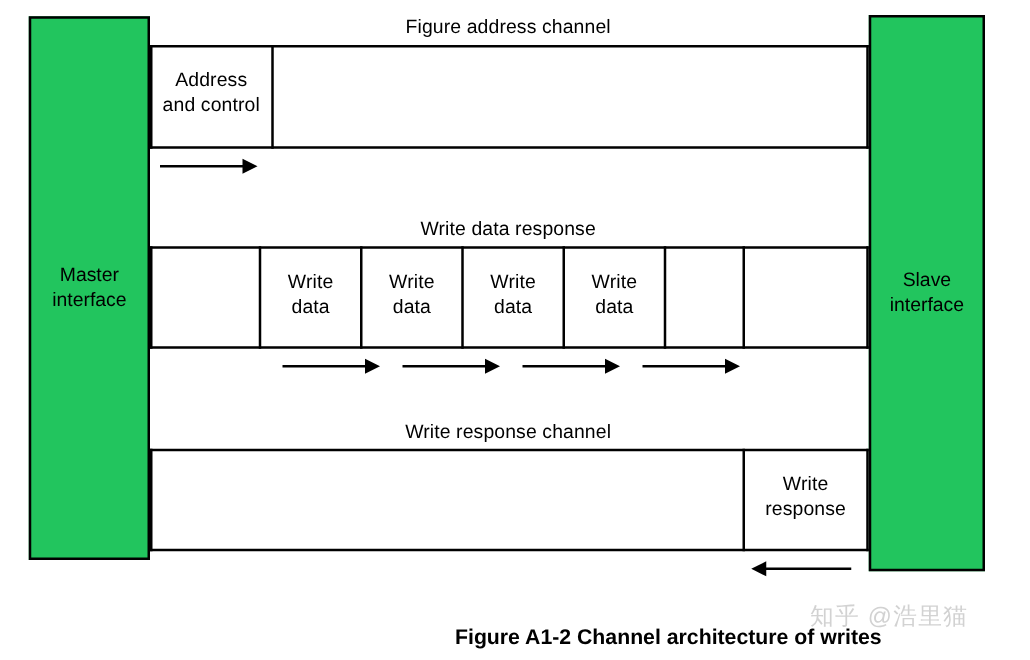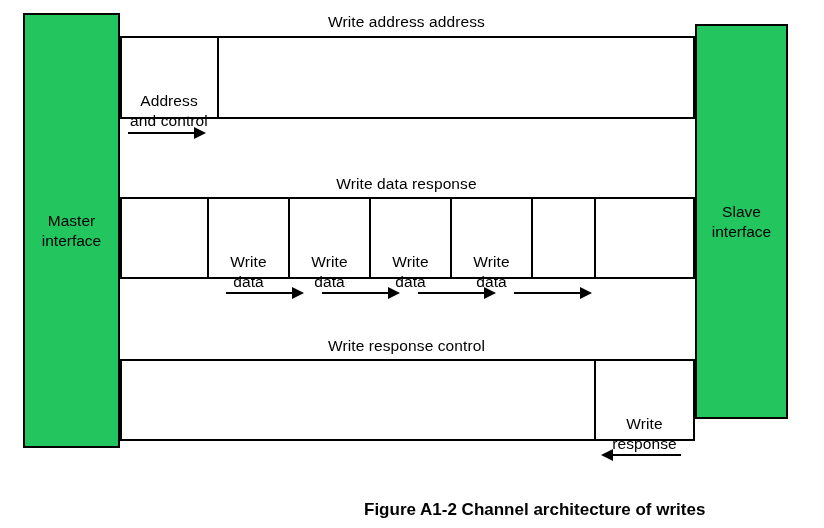--- a/index.html
+++ b/index.html
@@ -45,21 +45,20 @@
     position: absolute;
     text-align: center;
     font-size: 15.5px;
     line-height: 19px;
     color: #000;
     white-space: pre-line;
     letter-spacing: 0.1px;
   }
   .label.twoline {
     line-height: 20px;
-    margin-top: 36px;
   }
   .endpoint-label {
     position: absolute;
     width: 100%;
     text-align: center;
     font-size: 15.5px;
     line-height: 20px;
     top: 50%;
     transform: translateY(-50%);
     white-space: pre-line;
@@ -109,26 +108,26 @@
 </head>
 <body>
 
 <div id="stage">
 
   <div class="box" style="left:23px; top:13px; width:97px; height:435px;">
     <div class="endpoint-label">Master
 interface</div>
   </div>
 
-  <div class="box" style="left:695px; top:24px; width:93px; height:395px;">
+  <div class="box" style="left:695px; top:12px; width:93px; height:445px;">
     <div class="endpoint-label">Slave
 interface</div>
   </div>
 
-  <div class="label" style="left:120px; top:12px; width:573px;">Write address address</div>
+  <div class="label" style="left:120px; top:12px; width:573px;">Figure address channel</div>
 
   <div class="hline" style="left:120px; top:36px; width:575px;"></div>
 
   <div class="hline" style="left:120px; top:117px; width:575px;"></div>
 
   <div class="vline" style="left:120px; top:36px; height:83px;"></div>
   <div class="vline" style="left:217px; top:36px; height:83px;"></div>
   <div class="vline" style="left:693px; top:36px; height:83px;"></div>
 
   <div class="cell label twoline" style="left:121px; top:55px; width:96px;">Address
@@ -172,33 +171,34 @@
   </div>
   <div class="arrow right" style="left:418px; top:287px; width:78px;">
     <div class="shaft"></div>
     <div class="head"></div>
   </div>
   <div class="arrow right" style="left:514px; top:287px; width:78px;">
     <div class="shaft"></div>
     <div class="head"></div>
   </div>
 
-  <div class="label" style="left:120px; top:336px; width:573px;">Write response control</div>
+  <div class="label" style="left:120px; top:336px; width:573px;">Write response channel</div>
 
   <div class="hline" style="left:120px; top:359px; width:575px;"></div>
   <div class="hline" style="left:120px; top:439px; width:575px;"></div>
 
   <div class="vline" style="left:120px; top:359px; height:82px;"></div>
   <div class="vline" style="left:594px; top:359px; height:82px;"></div>
   <div class="vline" style="left:693px; top:359px; height:82px;"></div>
 
   <div class="cell label twoline" style="left:596px; top:378px; width:97px;">Write
 response</div>
 
   <div class="arrow left" style="left:601px; top:449px; width:80px;">
     <div class="shaft"></div>
     <div class="head"></div>
   </div>
 
   <div id="caption" style="left:364px; top:500px;">Figure A1-2 Channel architecture of writes</div>
 
+  <div id="watermark" style="left:648px; top:480px;">知乎 @浩里猫</div>
 
 </div>
 
 </body></html>

